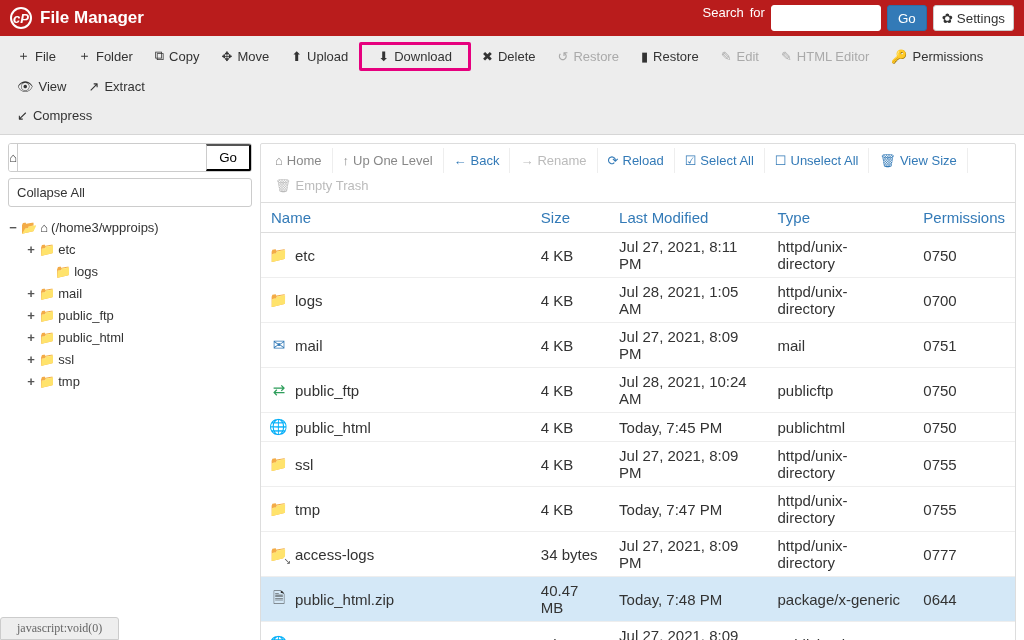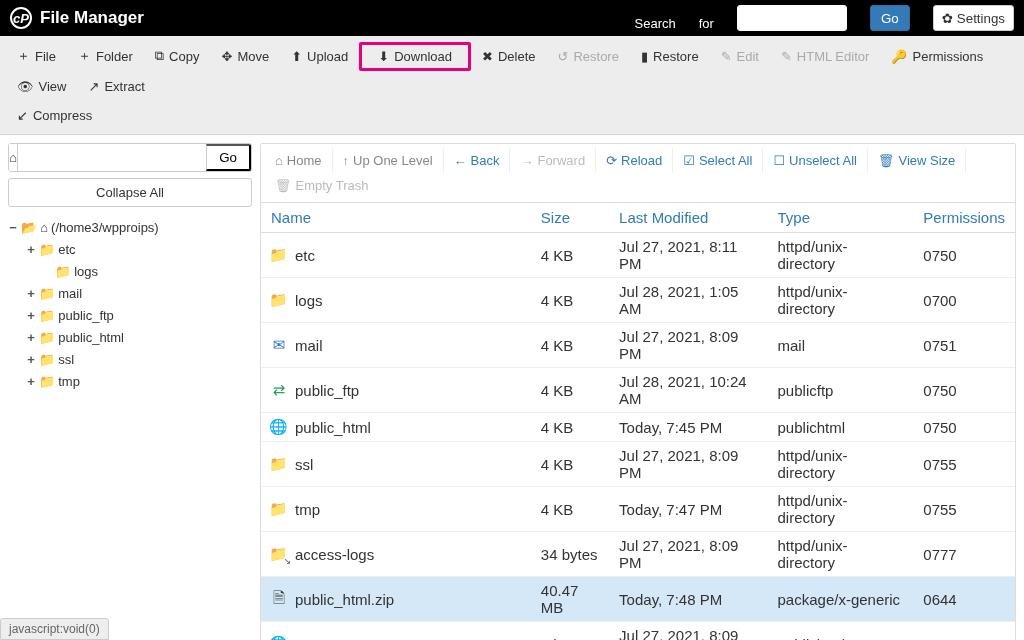--- a/index.html
+++ b/index.html
@@ -1,43 +1,43 @@
 <!DOCTYPE html>
 <html><head>
 <meta charset="utf-8">
 <style>
 * { box-sizing: border-box; margin: 0; padding: 0; }
 body { font-family: -apple-system, "Helvetica Neue", Arial, sans-serif; font-size: 13px; color: #333; background: #fff; width: 1024px; height: 640px; overflow: hidden; }
 
 
-.header { background: #000000; height: 36px; display: flex; align-items: center; padding: 0 10px; color: #fff; }
+.header { background: #b91c1c; height: 36px; display: flex; align-items: center; padding: 0 10px; color: #fff; }
 .cp-logo { display:inline-flex; align-items:center; justify-content:center; width:22px; height:22px; border:2px solid #fff; border-radius:50%; font-style:italic; font-weight:bold; font-size:13px; margin-right:8px;}
 .app-title { font-size: 17px; font-weight: 700; flex: 0 0 auto; }
 .header-spacer { flex: 1; }
-.search-area { display: flex; align-items: flex-end; gap: 23px; font-size: 13px; }
+.search-area { display: flex; align-items: flex-start; gap: 6px; font-size: 13px; }
 .search-area select { height: 26px; font-size: 13px; border:1px solid #ccc; border-radius:3px; padding:0 4px;}
 .search-area input[type=text] { height: 26px; width: 110px; border:1px solid #fff; border-radius:3px; padding:0 5px; }
 .btn-go { background:#337ab7; color:#fff; border:1px solid #2e6da4; border-radius:3px; height:26px; padding:0 10px; cursor:pointer;}
 .btn-settings { background:#fff; color:#333; border:1px solid #ccc; border-radius:3px; height:26px; padding:0 8px; cursor:pointer; display:flex; align-items:center; gap:4px;}
 
 
 .toolbar { background:#ededed; border-bottom:1px solid #d6d6d6; padding: 4px 6px; display:flex; flex-wrap:wrap; align-items:center; gap:0;}
 .tool-btn { display:inline-flex; align-items:center; gap:5px; padding:6px 10px; font-size:13px; color:#333; cursor:pointer; border:1px solid transparent; border-radius:2px;}
 .tool-btn.disabled { color:#aaa; cursor:default; }
 .tool-btn.highlight { border:3px solid #e6007e; padding:4px 16px; }
 .icon { display:inline-block; font-style:normal; font-size:13px; }
 
 
 .body { display:flex; height: calc(100% - 36px - 62px); }
 .sidebar { width: 260px; padding:8px; border-right:0; }
 .path-row { display:flex; gap:0; margin-bottom:6px; border:1px solid #ccc; border-radius:3px; overflow:hidden;}
 .path-row .home-btn { width:34px; display:flex; align-items:center; justify-content:center; border-right:1px solid #ccc; cursor:pointer; background:#fff;}
 .path-row input { flex:1; border:none; padding:6px 6px; font-size:13px; outline:none;}
 .path-row .go-btn { border-left:1px solid #ccc; padding:0 12px; background:#fff; cursor:pointer;}
-.collapse-all { border:1px solid #ccc; border-radius:3px; text-align:center; padding:6px 17px; cursor:pointer; margin-bottom:10px;}
+.collapse-all { border:1px solid #ccc; border-radius:3px; padding:6px 8px; cursor:pointer; margin-bottom:10px;}
 
 .tree { font-size:13px; line-height:20px; }
 .tree-row { display:flex; align-items:center; gap:3px; cursor:pointer; white-space:nowrap; padding:1px 0;}
 .tree-row .exp { width:10px; text-align:center; color:#555; font-weight:bold;}
 .folder-ic { color:#f0ad4e; }
 .home-ic { color:#333; }
 .root-label { font-weight:normal; }
 .tree-sub { padding-left: 18px; }
 .tree-sub2 { padding-left: 34px; }
 
@@ -55,21 +55,21 @@
 .table tr.selected { background:#d4e8f7; }
 .name-cell { display:flex; align-items:center; gap:8px;}
 .fi { width:16px; display:inline-flex; justify-content:center; }
 .fi-folder { color:#f0ad4e; }
 .fi-mail { color:#337ab7; }
 .fi-ftp { color:#2e9e5b; }
 .fi-globe { color:#337ab7; }
 .link-badge { position:relative; }
 .link-badge::after { content:"↘"; font-size:9px; position:absolute; right:-4px; bottom:-3px; background:#fff; color:#555; border-radius:50%;}
 
-.status-bar { position:fixed; left:0; bottom:0; background:#eee; border:1px solid #ccc; padding:3px 8px; font-size:12px; color:#666; border-radius:3px 3px 0 0;}
+.status-bar { position:fixed; left:0; bottom:0; background:#eee; border:1px solid #ccc; padding:3px 16px; font-size:12px; color:#666; border-radius:3px 3px 0 0;font-family:Liberation Serif, serif;}
 </style>
 </head>
 <body>
 
 <div class="header">
   <span class="cp-logo">cP</span>
   <span class="app-title">File Manager</span>
   <div class="header-spacer"></div>
   <div class="search-area">
     <span>Search</span>
@@ -215,21 +215,21 @@
       <div class="act-btn c-gray">
           <span>↑</span>
           <span>Up One Level</span>
         </div>
       <div class="act-btn c-blue">
           <span>←</span>
           <span>Back</span>
         </div>
       <div class="act-btn dis">
           <span>→</span>
-          <span>Forward</span>
+          <span>Rename</span>
         </div>
       <div class="act-btn c-blue">
           <span>⟳</span>
           <span>Reload</span>
         </div>
       <div class="act-btn c-blue">
           <span>☑</span>
           <span>Select All</span>
         </div>
       <div class="act-btn c-blue">

